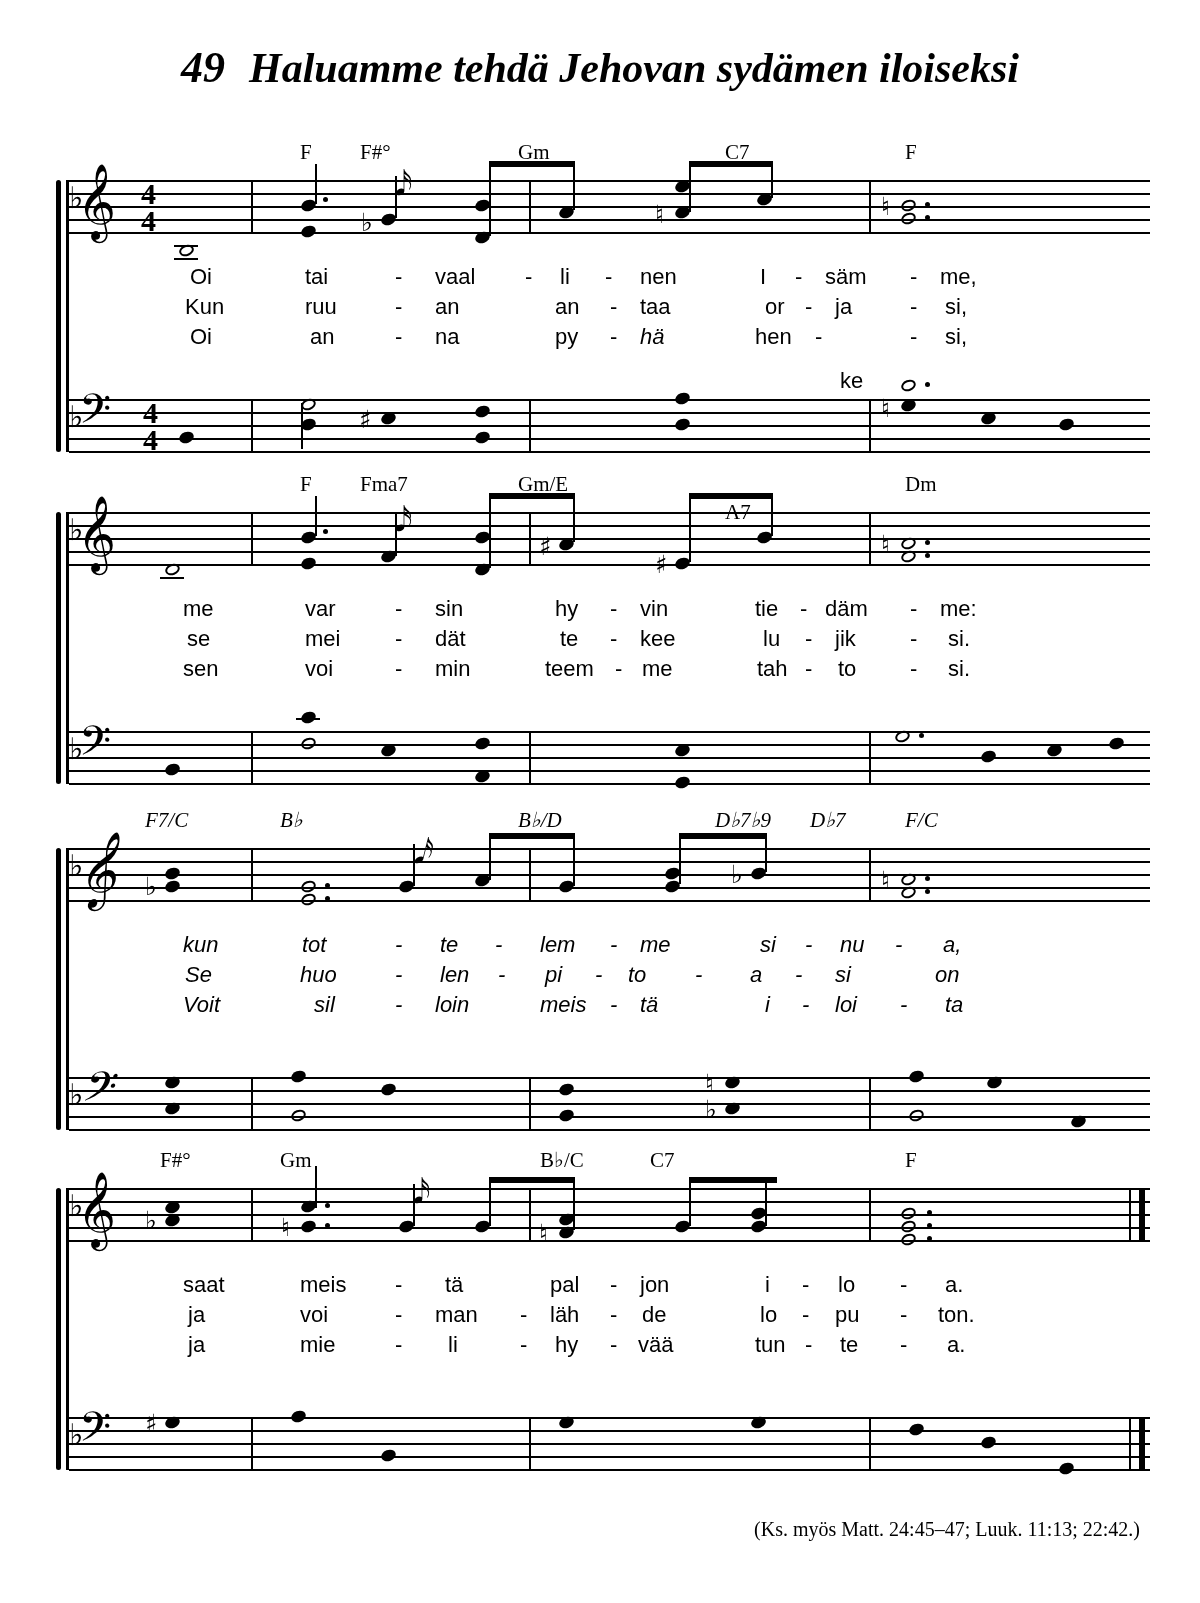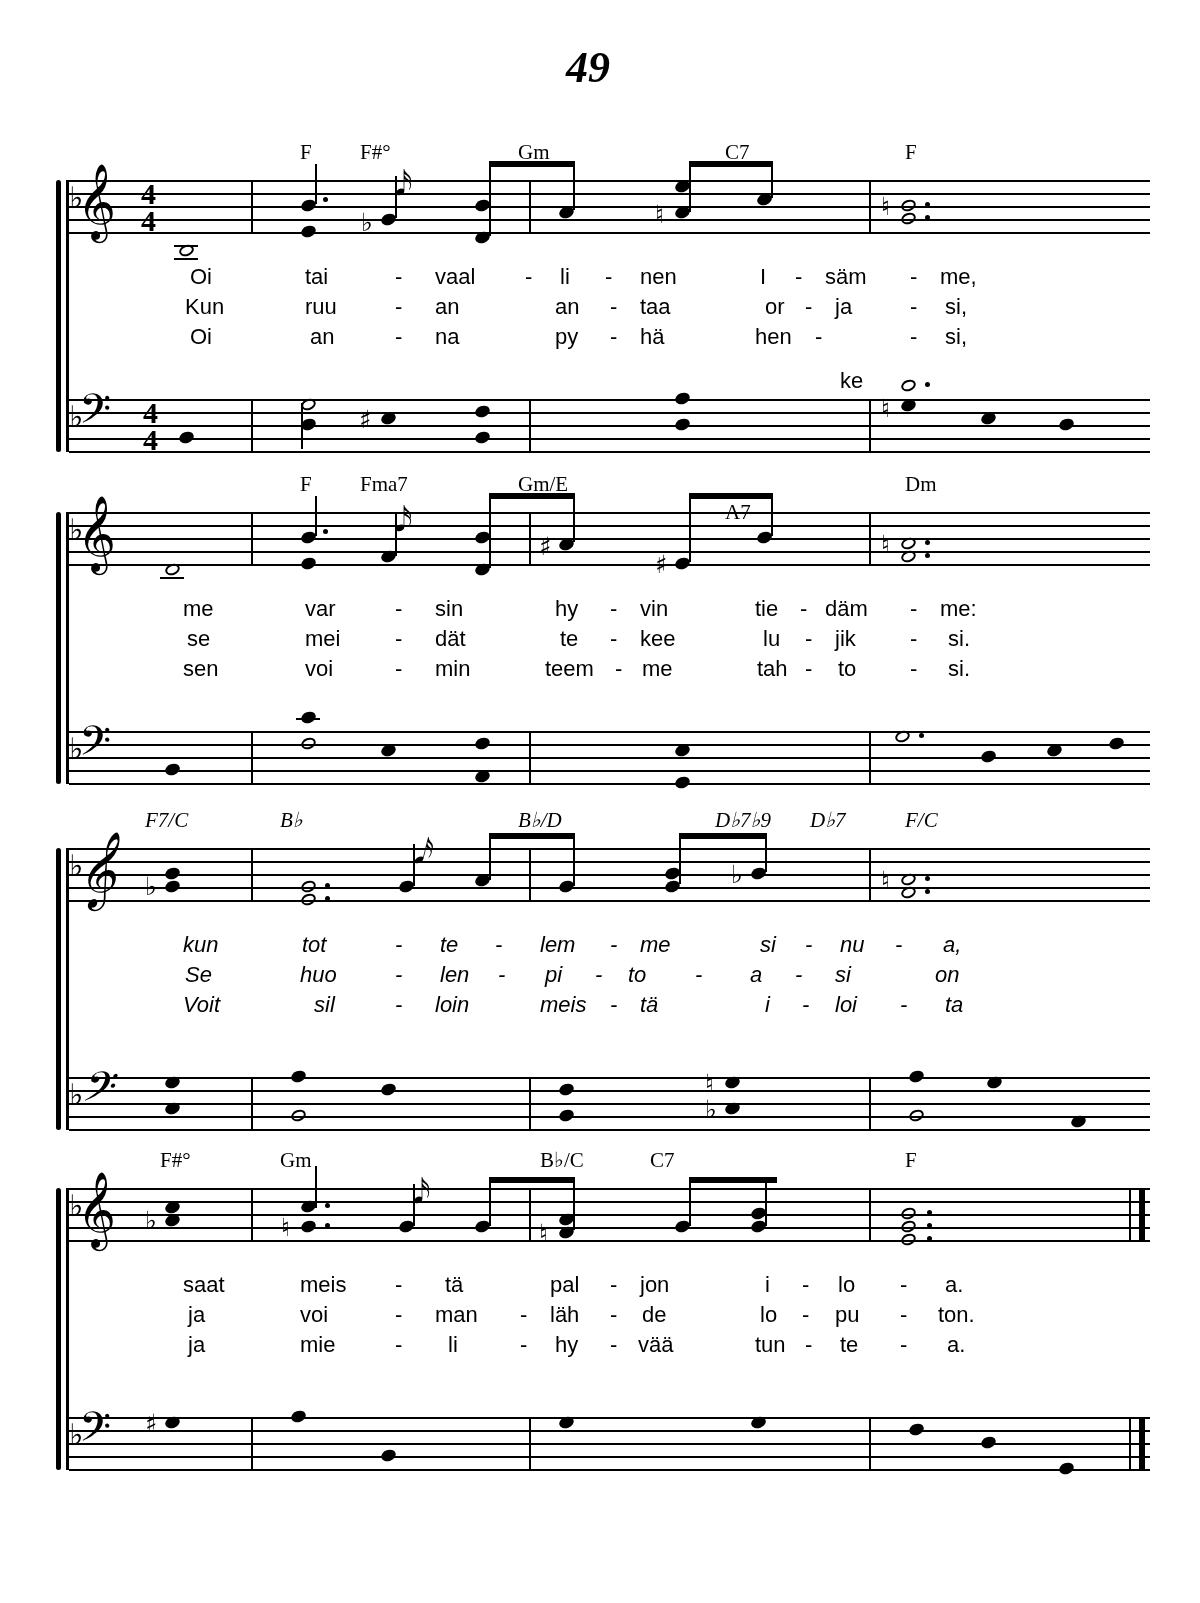--- a/index.html
+++ b/index.html
@@ -236,20 +236,21 @@
     font-family: "Liberation Serif", serif;
   }
 </style>
 </head>
 <body>
 
 <div class="page">
 
   <div class="title-row">
     <span class="song-number">49</span>
+    <span class="song-title">Haluamme tehdä Jehovan sydämen iloiseksi</span>
   </div>
 
   <div class="system" id="system-0">
     <div class="chords">
         <span class="chord" style="left: 250px;">F</span>
         <span class="chord" style="left: 310px;">F#°</span>
         <span class="chord" style="left: 468px;">Gm</span>
         <span class="chord" style="left: 675px;">C7</span>
         <span class="chord" style="left: 855px;">F</span>
       </div>
@@ -336,21 +337,21 @@
             <span class="syl" style="left: 860px;">-</span>
             <span class="syl" style="left: 895px;">si,</span>
           </div>
         <div class="lyric-line">
             <span class="syl" style="left: 140px;">Oi</span>
             <span class="syl" style="left: 260px;">an</span>
             <span class="syl" style="left: 345px;">-</span>
             <span class="syl" style="left: 385px;">na</span>
             <span class="syl" style="left: 505px;">py</span>
             <span class="syl" style="left: 560px;">-</span>
-            <span class="syl" style="left: 590px;">hä</span>
+            <span class="syl" style="left: 590px; font-style: italic;">hä</span>
             <span class="syl" style="left: 705px;">hen</span>
             <span class="syl" style="left: 765px;">-</span>
             <span class="syl" style="left: 790px; margin-top: 44px;">ke</span>
             <span class="syl" style="left: 860px;">-</span>
             <span class="syl" style="left: 895px;">si,</span>
           </div>
       </div>
 
       <div class="stave" style="position:absolute;top:233px;left:19px;width:1081px;">
         <div class="line"></div>
@@ -765,13 +766,14 @@
         <div class="note" style="left:312px;top:33px;"></div>
         <div class="note" style="left:490px;top:0px;"></div>
         <div class="note" style="left:682px;top:0px;"></div>
         <div class="note" style="left:840px;top:7px;"></div>
         <div class="note" style="left:912px;top:20px;"></div>
         <div class="note" style="left:990px;top:46px;"></div>
       </div>
     </div>
   </div>
 
+  <div class="footer">(Ks. myös Matt. 24:45–47; Luuk. 11:13; 22:42.)</div>
 </div>
 
 </body></html>

